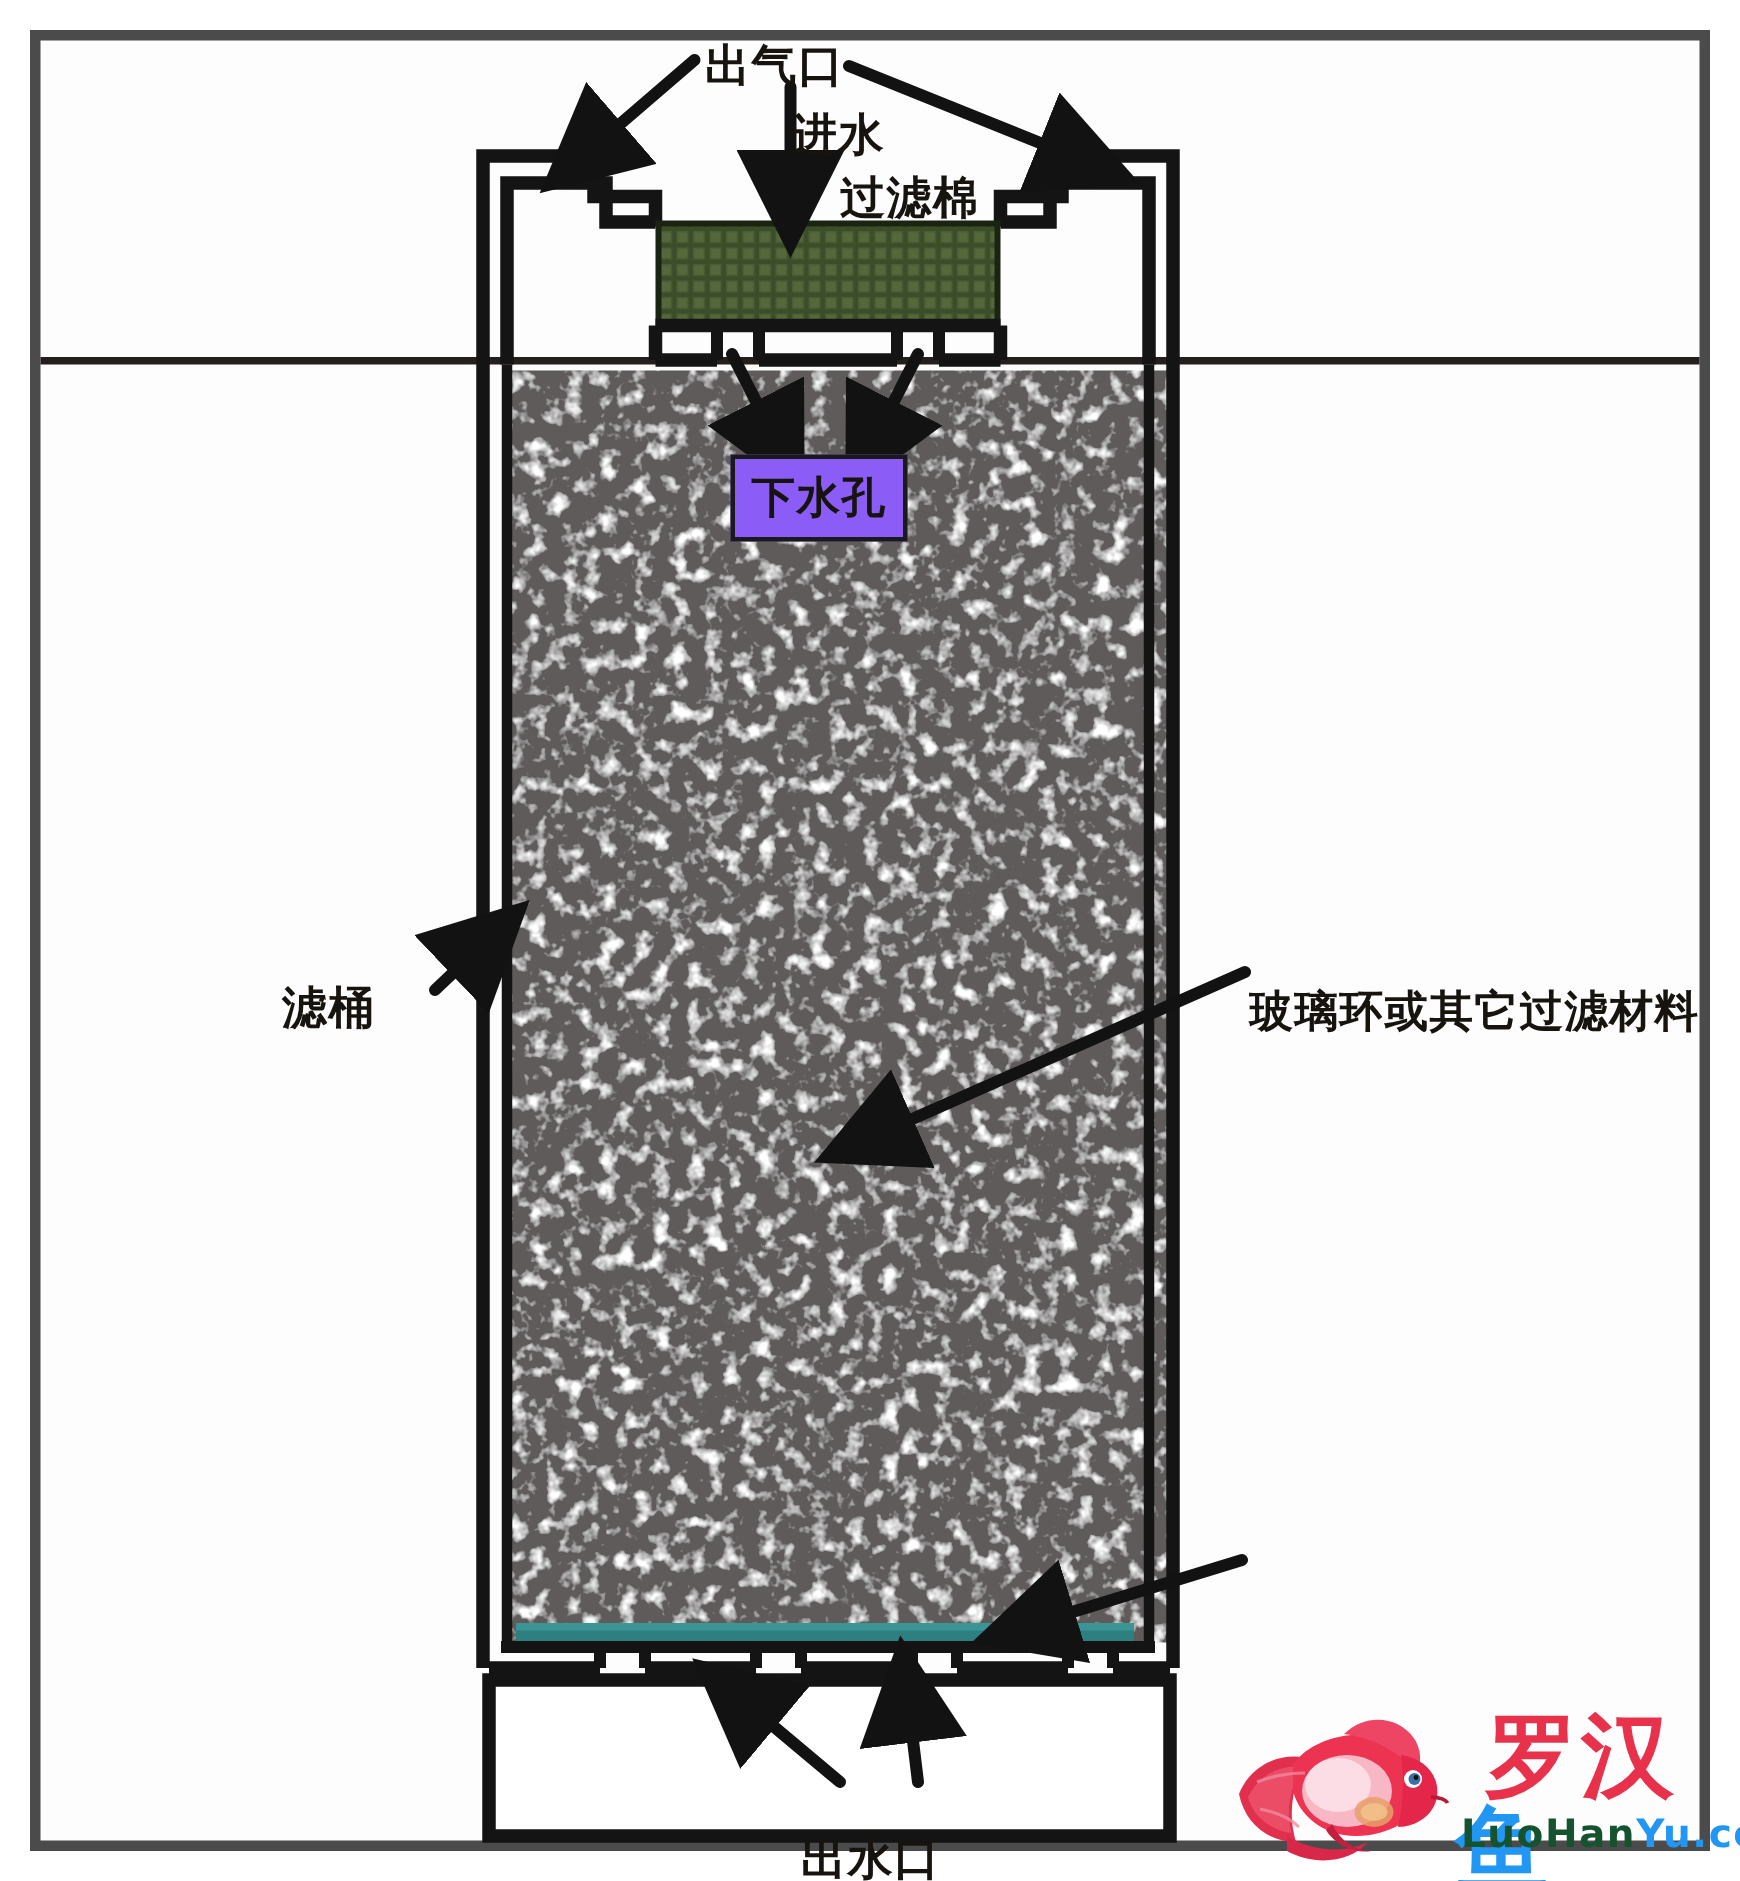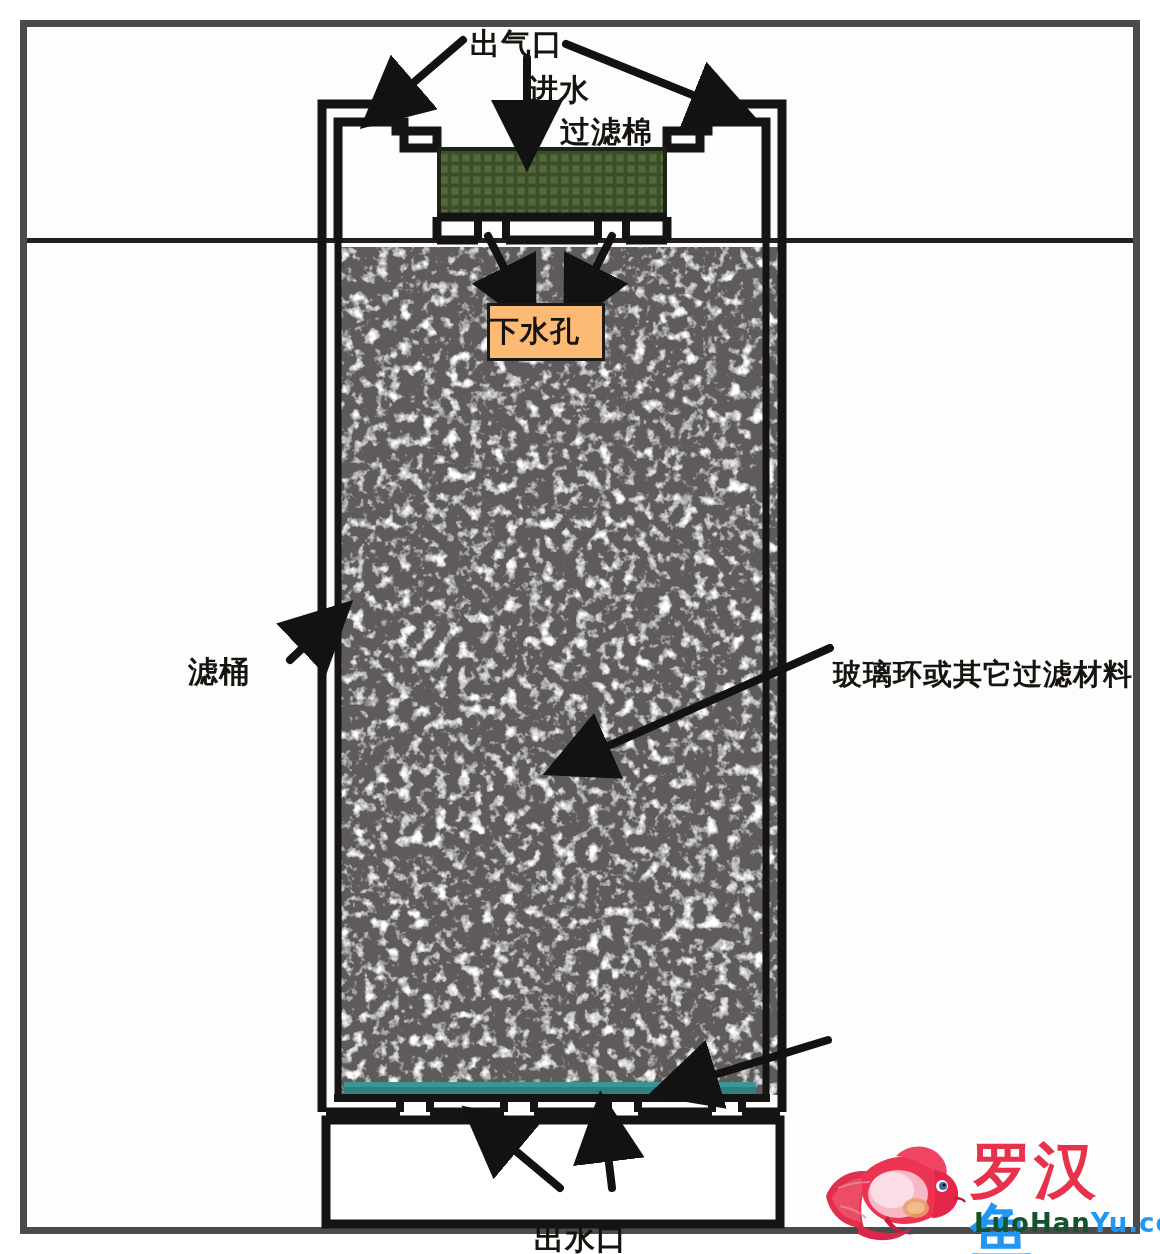--- a/index.html
+++ b/index.html
@@ -23,30 +23,30 @@
        font-family:"DejaVu Sans","Liberation Sans",sans-serif;letter-spacing:1px;}
   .lbl-chuqikou{left:470px;top:24px;font-size:30px;}
   .lbl-jinshui {left:528px;top:70px;font-size:30px;}
   .lbl-guolv   {left:560px;top:112px;font-size:30px;}
   .lbl-lvtong  {left:188px;top:652px;font-size:30px;}
   .lbl-boli    {left:833px;top:611px;font-size:29px;margin-top:44px;}
   .lbl-qishi   {left:833px;top:1016px;font-size:29px;}
   .lbl-chushui {left:534px;top:1182px;font-size:30px;margin-top:37px;}
 
   .lbl-box{position:absolute;left:487px;top:303px;width:112px;height:52px;
-           border:3px solid #1a1a1a;background:#fdba74;display:flex;
-           align-items:center;}
+           border:3px solid #1a1a1a;background:#8b5cf6;display:flex;
+           align-items:center;justify-content:center;}
   .lbl-box span{font-size:29px;font-weight:700;color:#17130f;letter-spacing:1px;}
 
   
   .logo{position:absolute;left:818px;top:1136px;width:322px;height:110px;}
   .logo svg{position:absolute;left:0;top:0;}
   .logo-cn{position:absolute;left:152px;top:4px;font-size:62px;font-weight:700;
            letter-spacing:2px;line-height:1;}
-  .logo-cn .c1{color:#e8324c;}
+  .logo-cn .c1{color:#e8324c;margin-left:20px;}
   .logo-cn .c2{color:#2196f3;}
   .logo-en{position:absolute;left:156px;top:74px;font-size:26px;font-weight:700;
            letter-spacing:1px;line-height:1;}
   .logo-en .e1{color:#14532d;}
   .logo-en .e2{color:#2196f3;}
 </style>
 </head>
 <body>
 
 <div id="stage">

